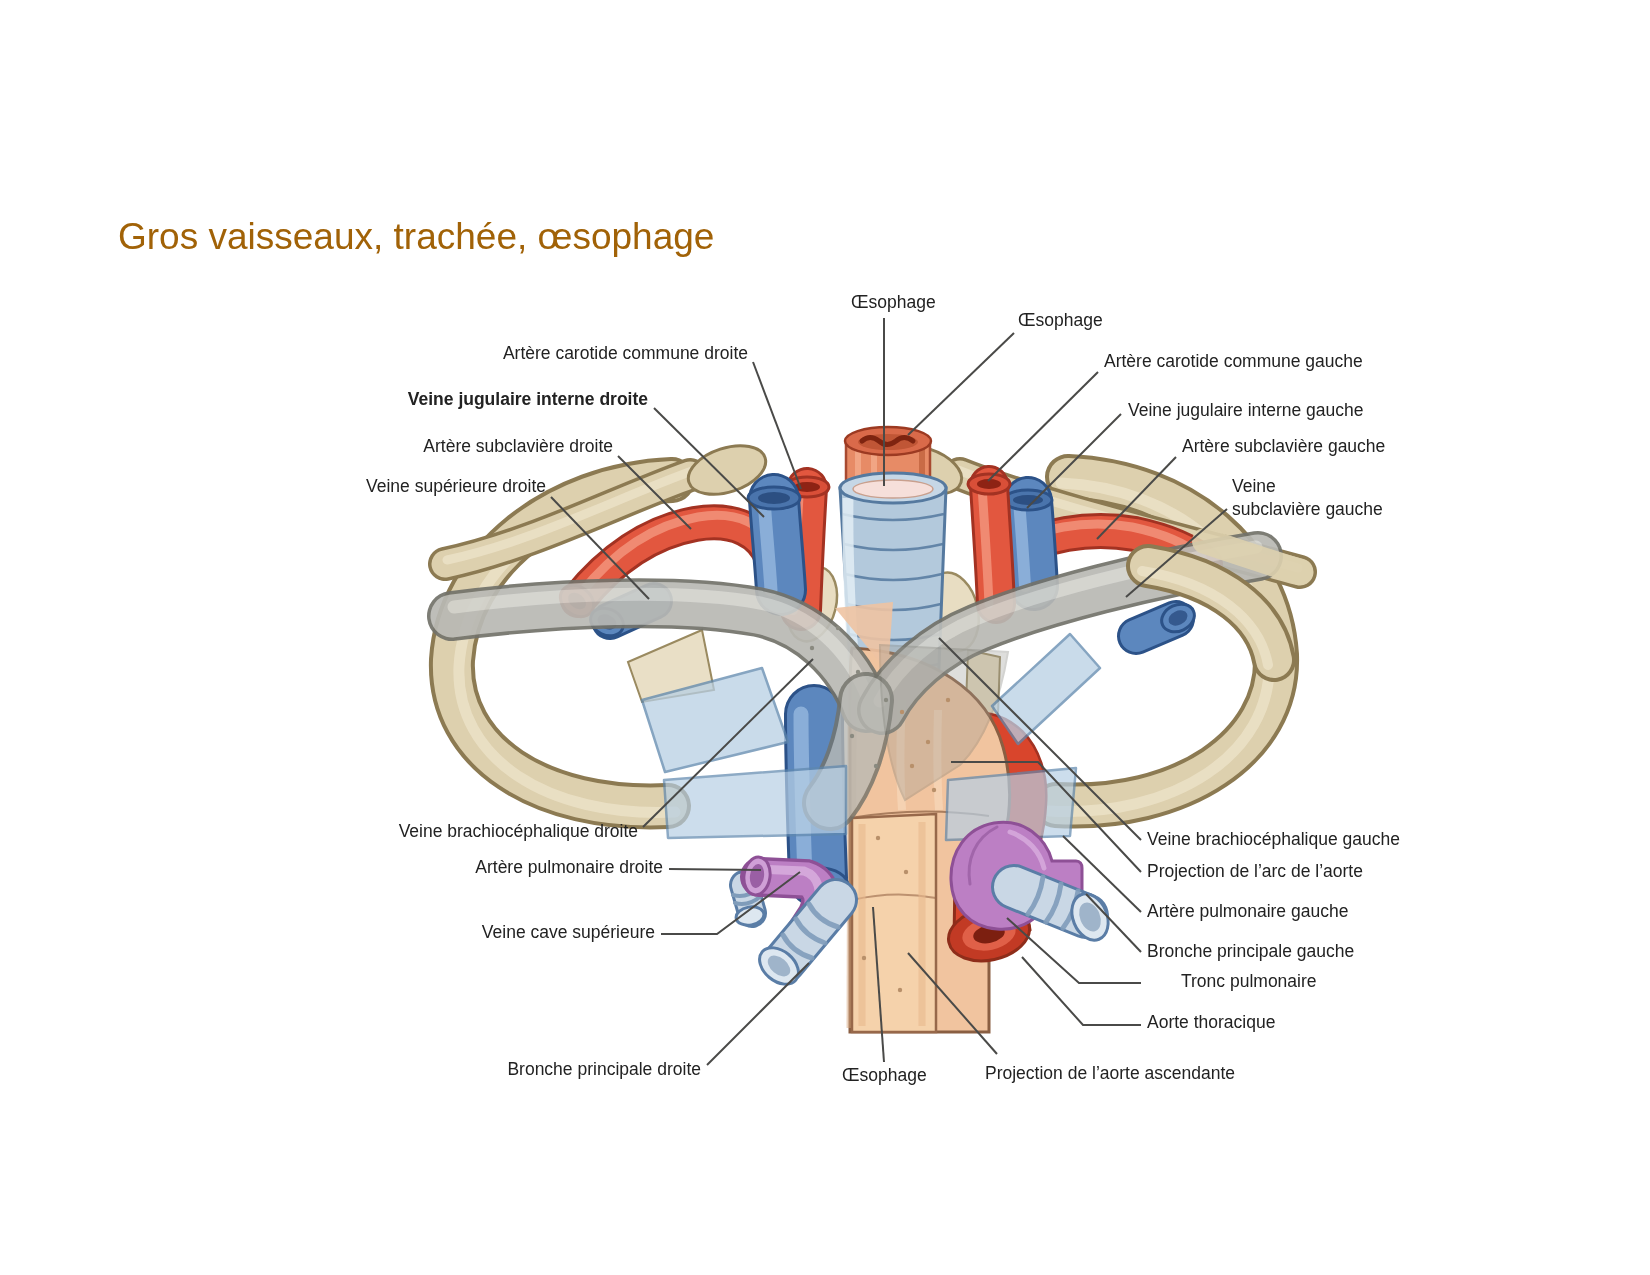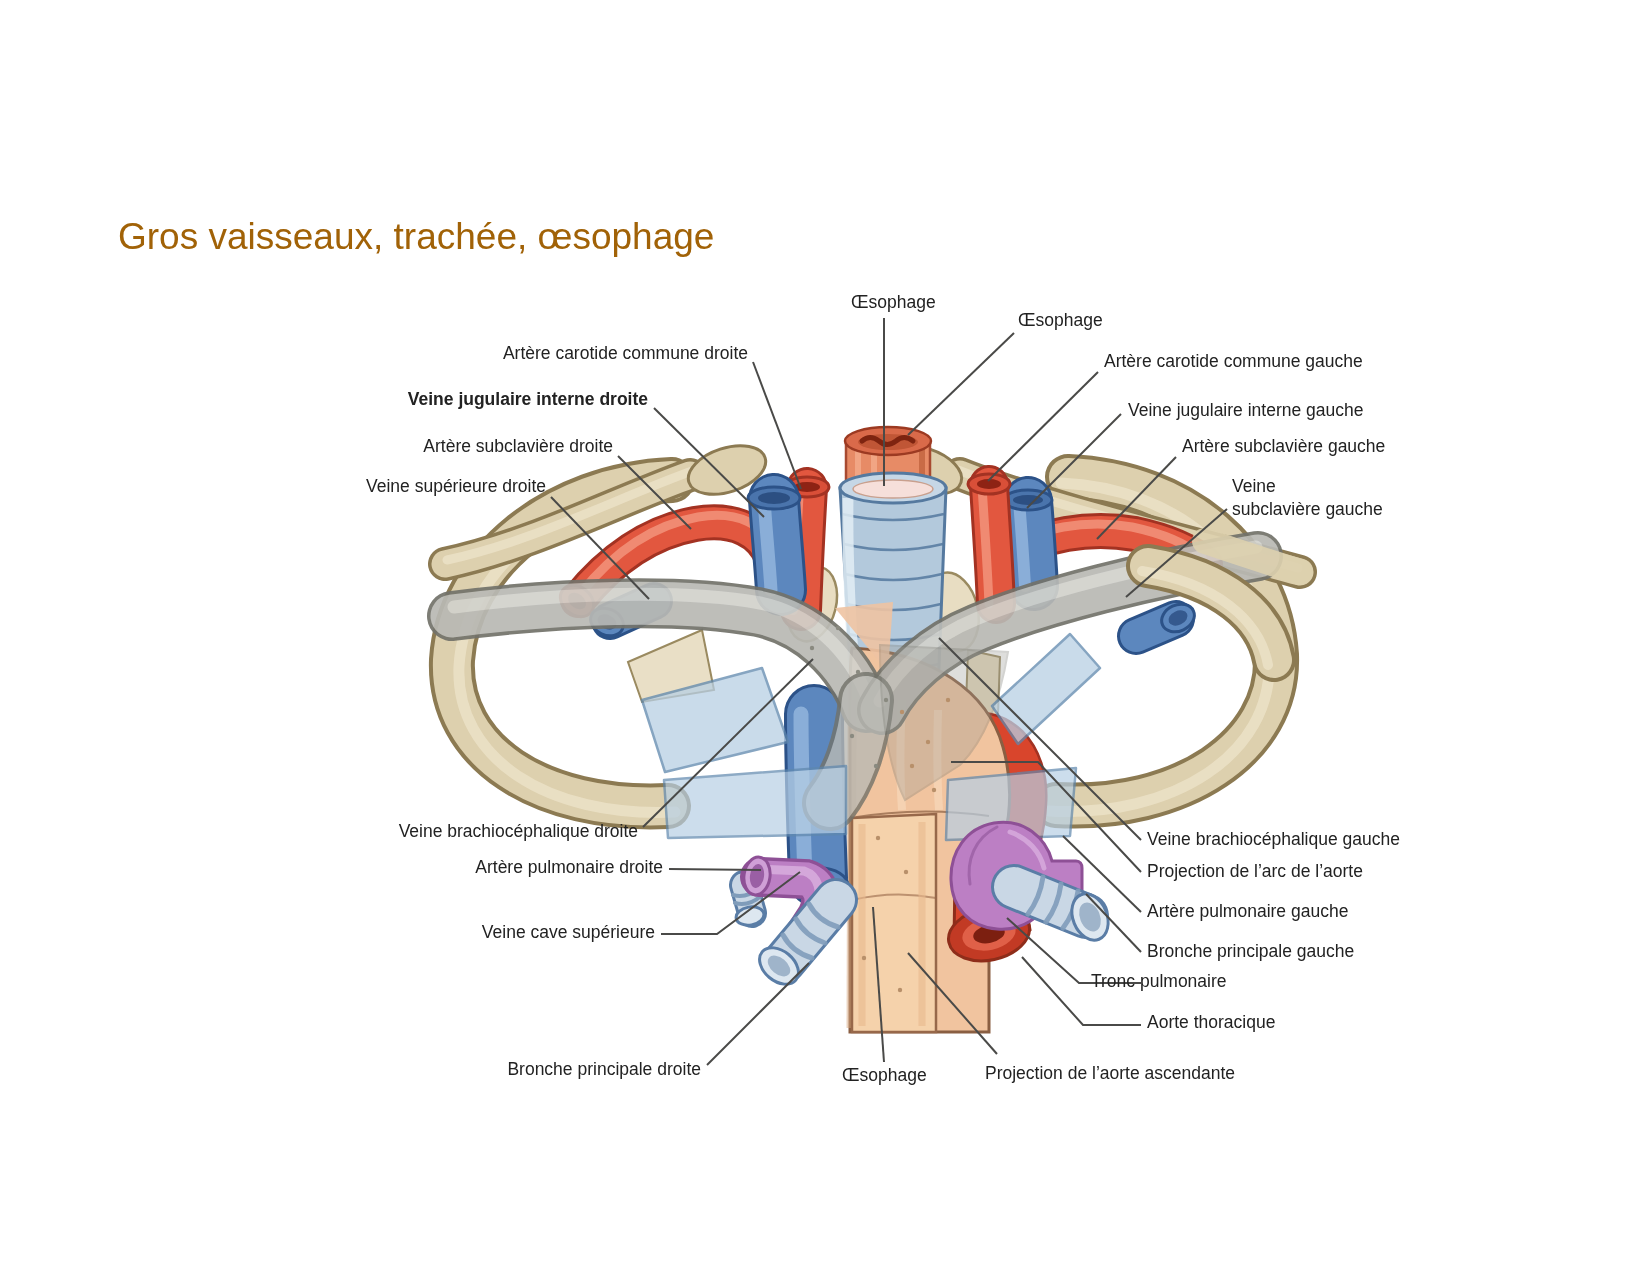--- a/index.html
+++ b/index.html
@@ -26,21 +26,21 @@
   [data-name="label-projection-aorte-ascendante"]{left:985px;top:1051px;margin-top:11px;}
   
   [data-name="label-artere-carotide-gauche"]{left:1104px;top:350px;}
   [data-name="label-veine-jugulaire-gauche"]{left:1128px;top:391px;margin-top:8px;}
   [data-name="label-artere-subclaviere-gauche"]{left:1182px;top:435px;}
   [data-name="label-veine-subclaviere-gauche"]{left:1232px;top:475px;}
   [data-name="label-veine-brachiocephalique-gauche"]{left:1147px;top:828px;}
   [data-name="label-projection-arc-aorte"]{left:1147px;top:860px;}
   [data-name="label-artere-pulmonaire-gauche"]{left:1147px;top:900px;}
   [data-name="label-bronche-principale-gauche"]{left:1147px;top:940px;}
-  [data-name="label-tronc-pulmonaire"]{left:1091px;top:970px;}
+  [data-name="label-tronc-pulmonaire"]{left:1181px;top:970px;}
   [data-name="label-aorte-thoracique"]{left:1147px;top:1011px;}
 </style>
 </head>
 <body>
 
 <div class="page" data-name="slide">
   <h1 class="title" data-name="page-title">Gros vaisseaux, trachée, œsophage</h1>
 
   <svg class="art" viewBox="0 0 1650 1275" data-name="anatomy-illustration" xmlns="http://www.w3.org/2000/svg">
     <defs>

